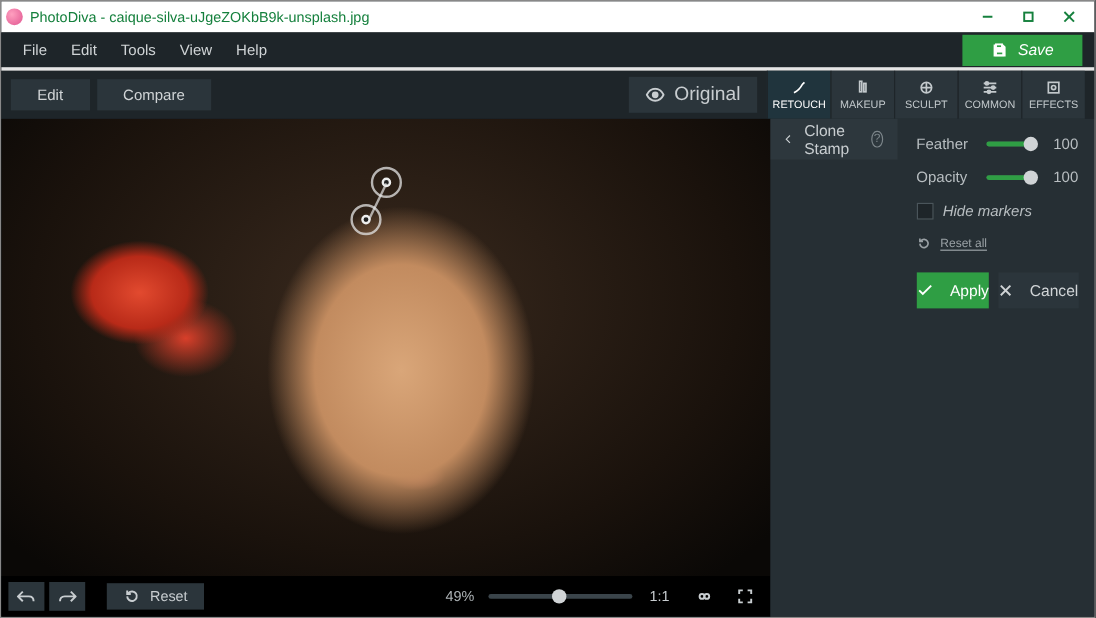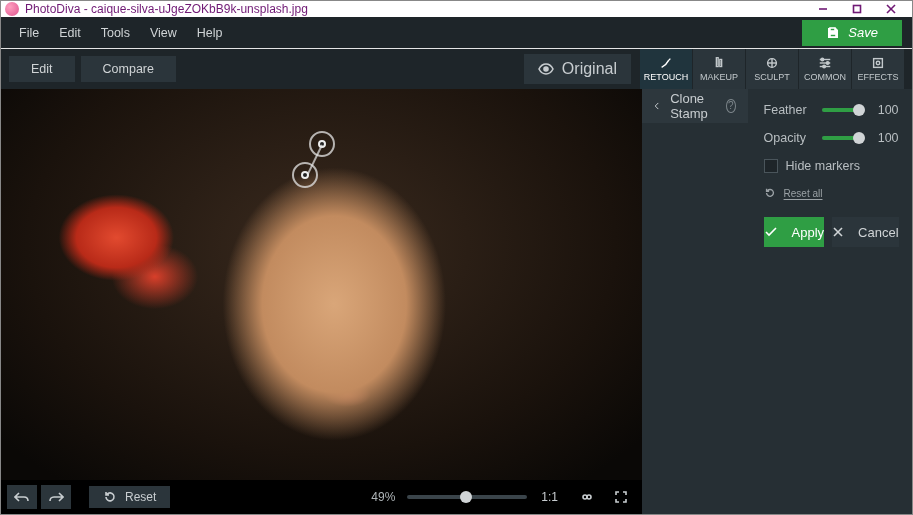--- a/index.html
+++ b/index.html
@@ -1,22 +1,22 @@
 <!DOCTYPE html>
 <html><head>
 <meta charset="utf-8">
 <style>
 * { box-sizing: border-box; margin: 0; padding: 0; font-family: "Segoe UI", Arial, sans-serif; }
 body { width: 913px; height: 515px; background: #1e2529; color: #c8cdd0; overflow: hidden; display: flex; flex-direction: column; border: 1px solid #888; }
-.titlebar { height: 16px; background: #fff; display: flex; align-items: center; padding: 0 4px; color: #701a75; font-size: 12px; }
+.titlebar { height: 26px; background: #fff; display: flex; align-items: center; padding: 0 4px; color: #15803d; font-size: 12px; }
 .titlebar .app-icon { width: 14px; height: 14px; border-radius: 50%; background: radial-gradient(circle at 35% 35%, #ff9fbf, #e05590); margin-right: 6px; }
 .titlebar .title-text { flex: 1; }
 .win-btn { width: 34px; height: 22px; display: flex; align-items: center; justify-content: center; cursor: pointer; }
 .win-btn svg { width: 10px; height: 10px; }
-.menubar { height: 32px; background: #1e2529; display: flex; align-items: center; padding: 0 8px; border-bottom: 1px solid #e5e5e5; }
+.menubar { height: 32px; background: #1e2529; display: flex; align-items: center; padding: 0 8px; border-bottom: 3px solid #e5e5e5; }
 .menu-item { padding: 4px 10px; font-size: 12.5px; color: #d0d4d6; cursor: pointer; }
 .save-btn { margin-left: auto; background: #2f9e44; color: #fff; height: 26px; padding: 0 24px; display: flex; align-items: center; gap: 8px; font-size: 13px; cursor: pointer; margin-right: 2px; font-style: italic; }
 .topstrip { height: 40px; background: #1e2529; display: flex; align-items: center; padding: 0 8px; }
 .btn { background: #2b353b; color: #d0d4d6; font-size: 12.5px; padding: 6px 22px; margin-right: 6px; cursor: pointer; }
 .original-btn { margin-left: auto; background: #2b353b; display: flex; align-items: center; gap: 8px; padding: 6px 14px; cursor: pointer; }
 .tabs { margin-left: 8px; display: flex; height: 40px; }
 .ptab { width: 53px; display: flex; flex-direction: column; align-items: center; justify-content: center; gap: 2px; font-size: 9px; color: #c3c9cc; cursor: pointer; background: #2b353b; border-left: 1px solid #1e2529; }
 .ptab.active { background: #20343d; color: #fff; }
 .ptab svg { width: 16px; height: 14px; }
 .content { flex: 1; display: flex; min-height: 0; }
@@ -45,21 +45,21 @@
 .side-panel { width: 270px; background: #262f34; display: flex; flex-direction: row; }
 .panel-head { height: 34px; background: #2d373d; display: flex; align-items: center; padding: 0 12px; gap: 10px; font-size: 13px; }
 .panel-head .help { margin-left: auto; width: 14px; height: 14px; border: 1px solid #7c858a; border-radius: 50%; text-align: center; font-size: 10px; line-height: 12px; color: #7c858a; cursor: pointer; }
 .panel-body { padding: 14px 16px; display: flex; flex-direction: column; gap: 14px; font-size: 12.5px; color: #b8bec1; }
 .slider-row { display: flex; align-items: center; gap: 10px; }
 .slider-row .lbl { width: 48px; }
 .slider-row .val { width: 30px; text-align: right; }
 .hslider { flex: 1; height: 4px; background: #3a444a; border-radius: 2px; position: relative; cursor: pointer; }
 .hslider .fill { position: absolute; left: 0; top: 0; bottom: 0; background: #2f9e44; border-radius: 2px; }
 .hslider .knob { position: absolute; top: -4px; width: 12px; height: 12px; background: #d0d4d6; border-radius: 50%; }
-.checkbox-row { display: flex; align-items: center; gap: 8px; }
+.checkbox-row { display: flex; align-items: center; gap: 8px; font-style: italic; }
 .chk { width: 14px; height: 14px; border: 1px solid #4a555b; background: #1e2529; cursor: pointer; }
 .reset-link { display: flex; align-items: center; gap: 8px; font-size: 10px; text-decoration: underline; color: #9aa1a5; cursor: pointer; text-underline-offset: 2px; }
 .action-row { display: flex; gap: 8px; margin-top: 4px; }
 .apply-btn { flex: 1; background: #2f9e44; color: #fff; display: flex; align-items: center; justify-content: flex-start; gap: 14px; height: 30px; cursor: pointer; font-size: 13px; }
 .cancel-btn { flex: 1; background: #2b353b; color: #d0d4d6; display: flex; align-items: center; justify-content: space-between; gap: 14px; height: 30px; cursor: pointer; font-size: 13px; }
 svg { fill: none; stroke: currentColor; stroke-width: 1.6; }
 </style>
 </head>
 <body>
 

